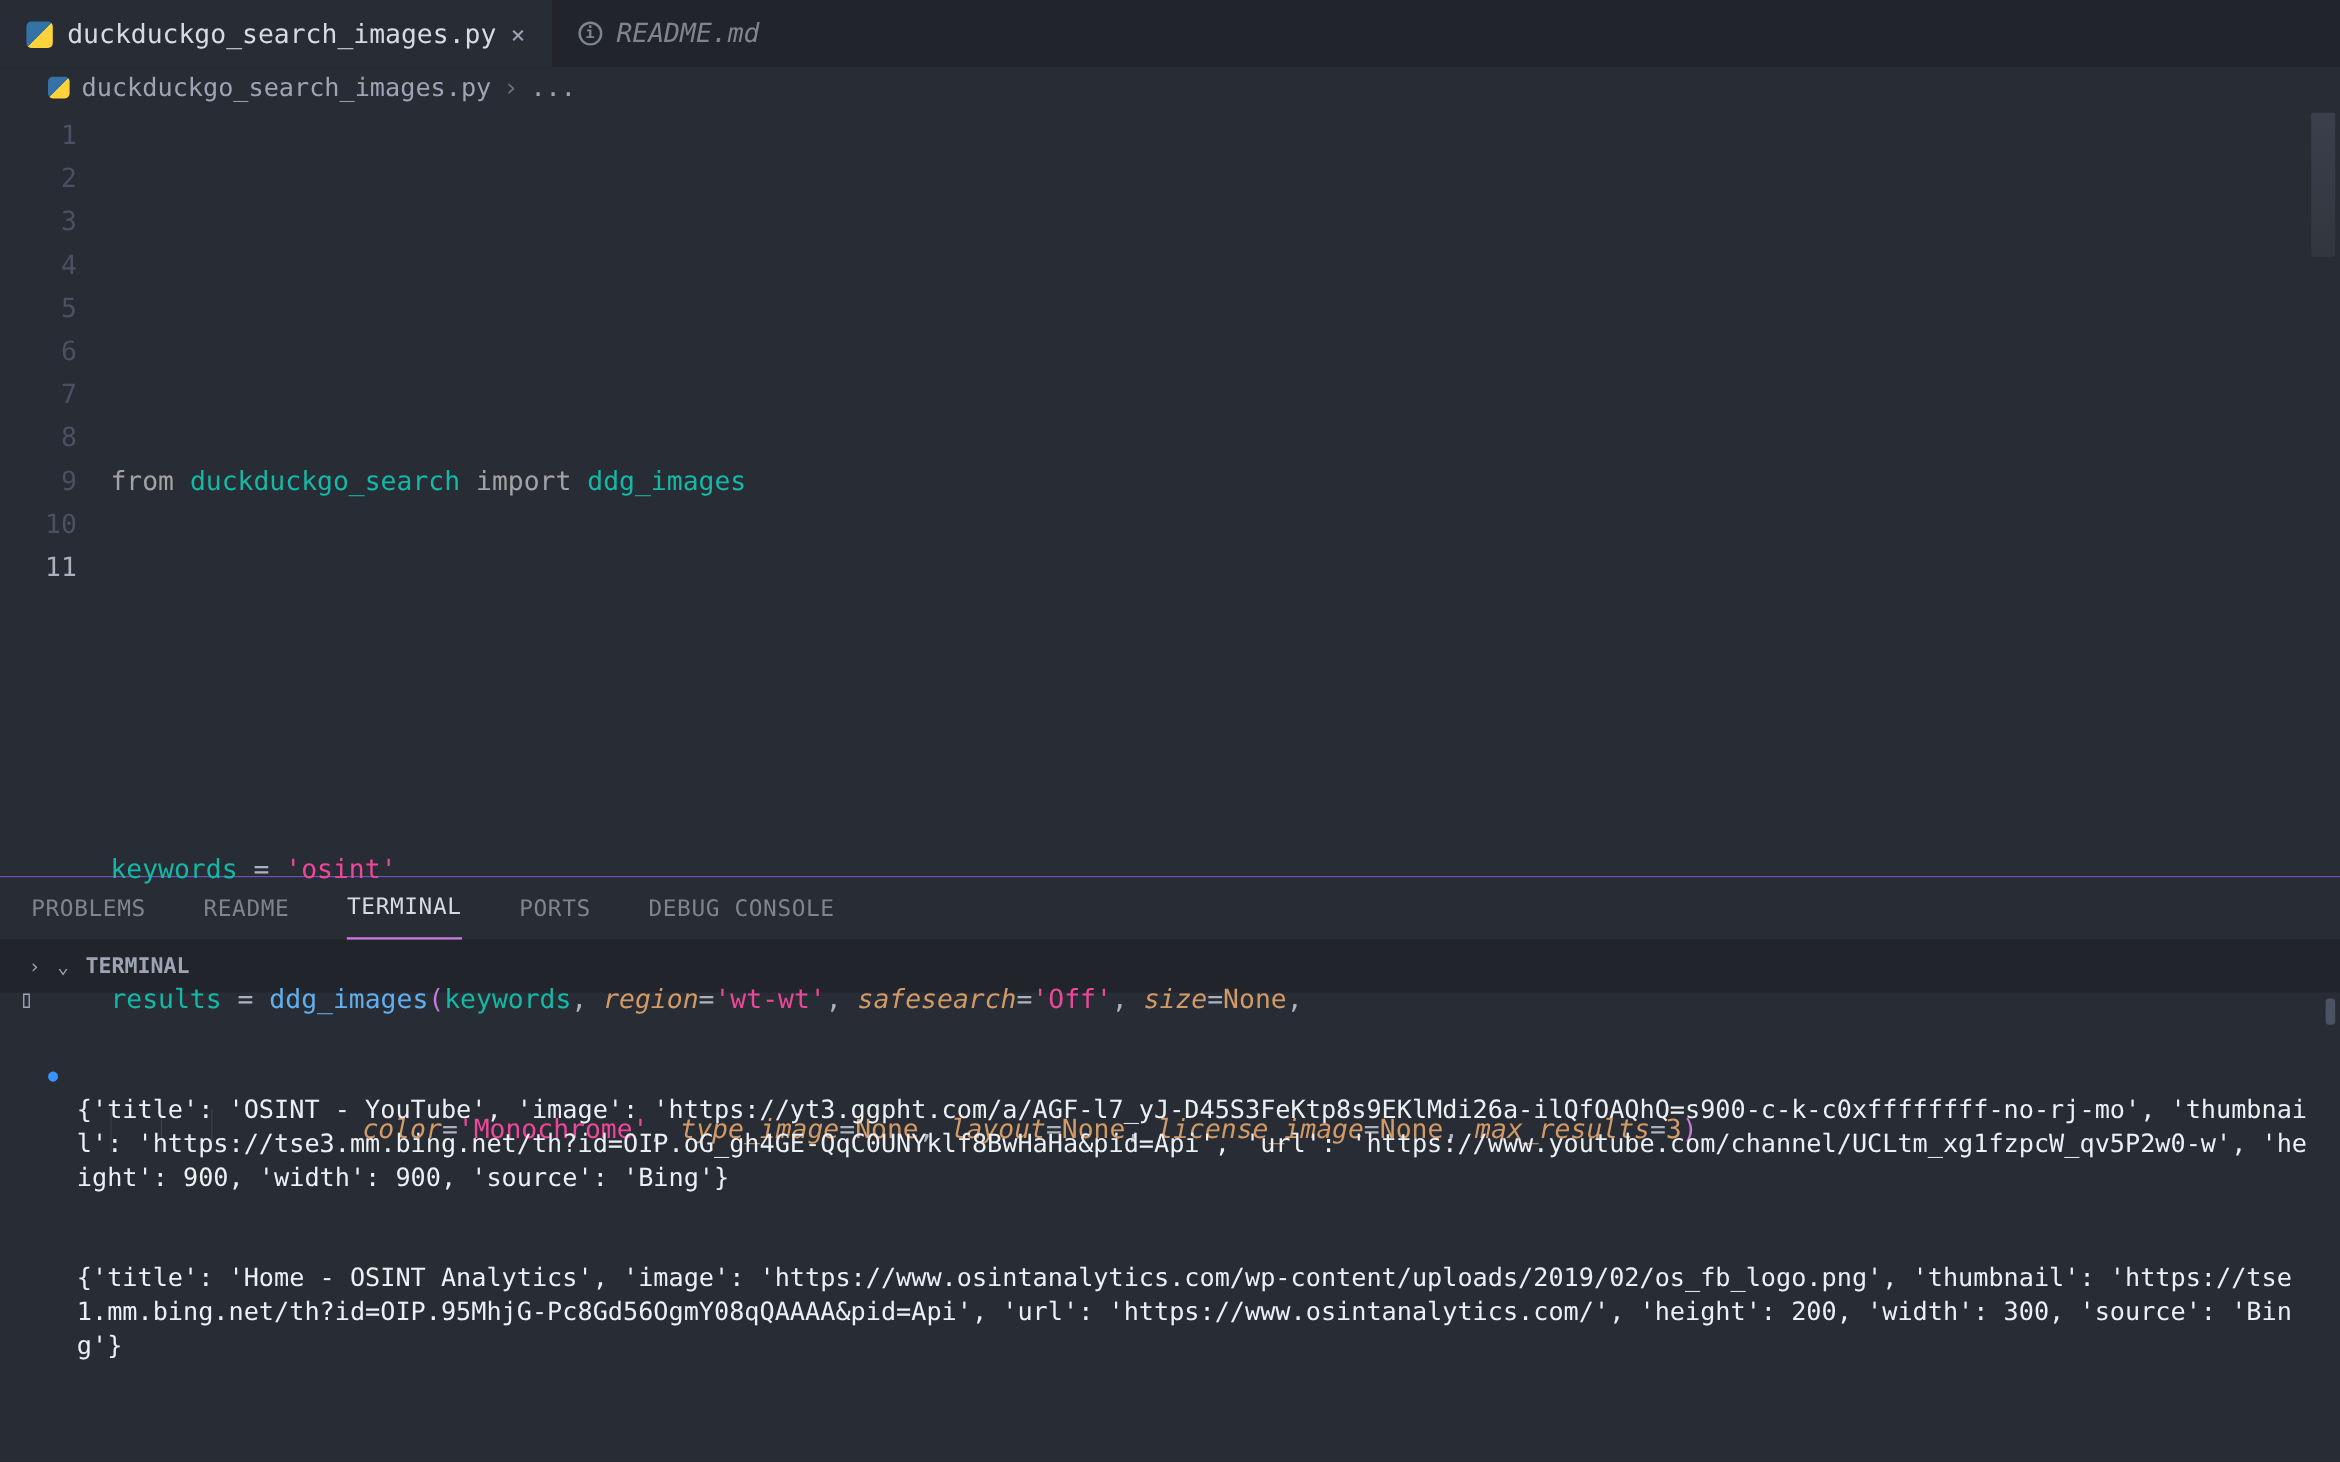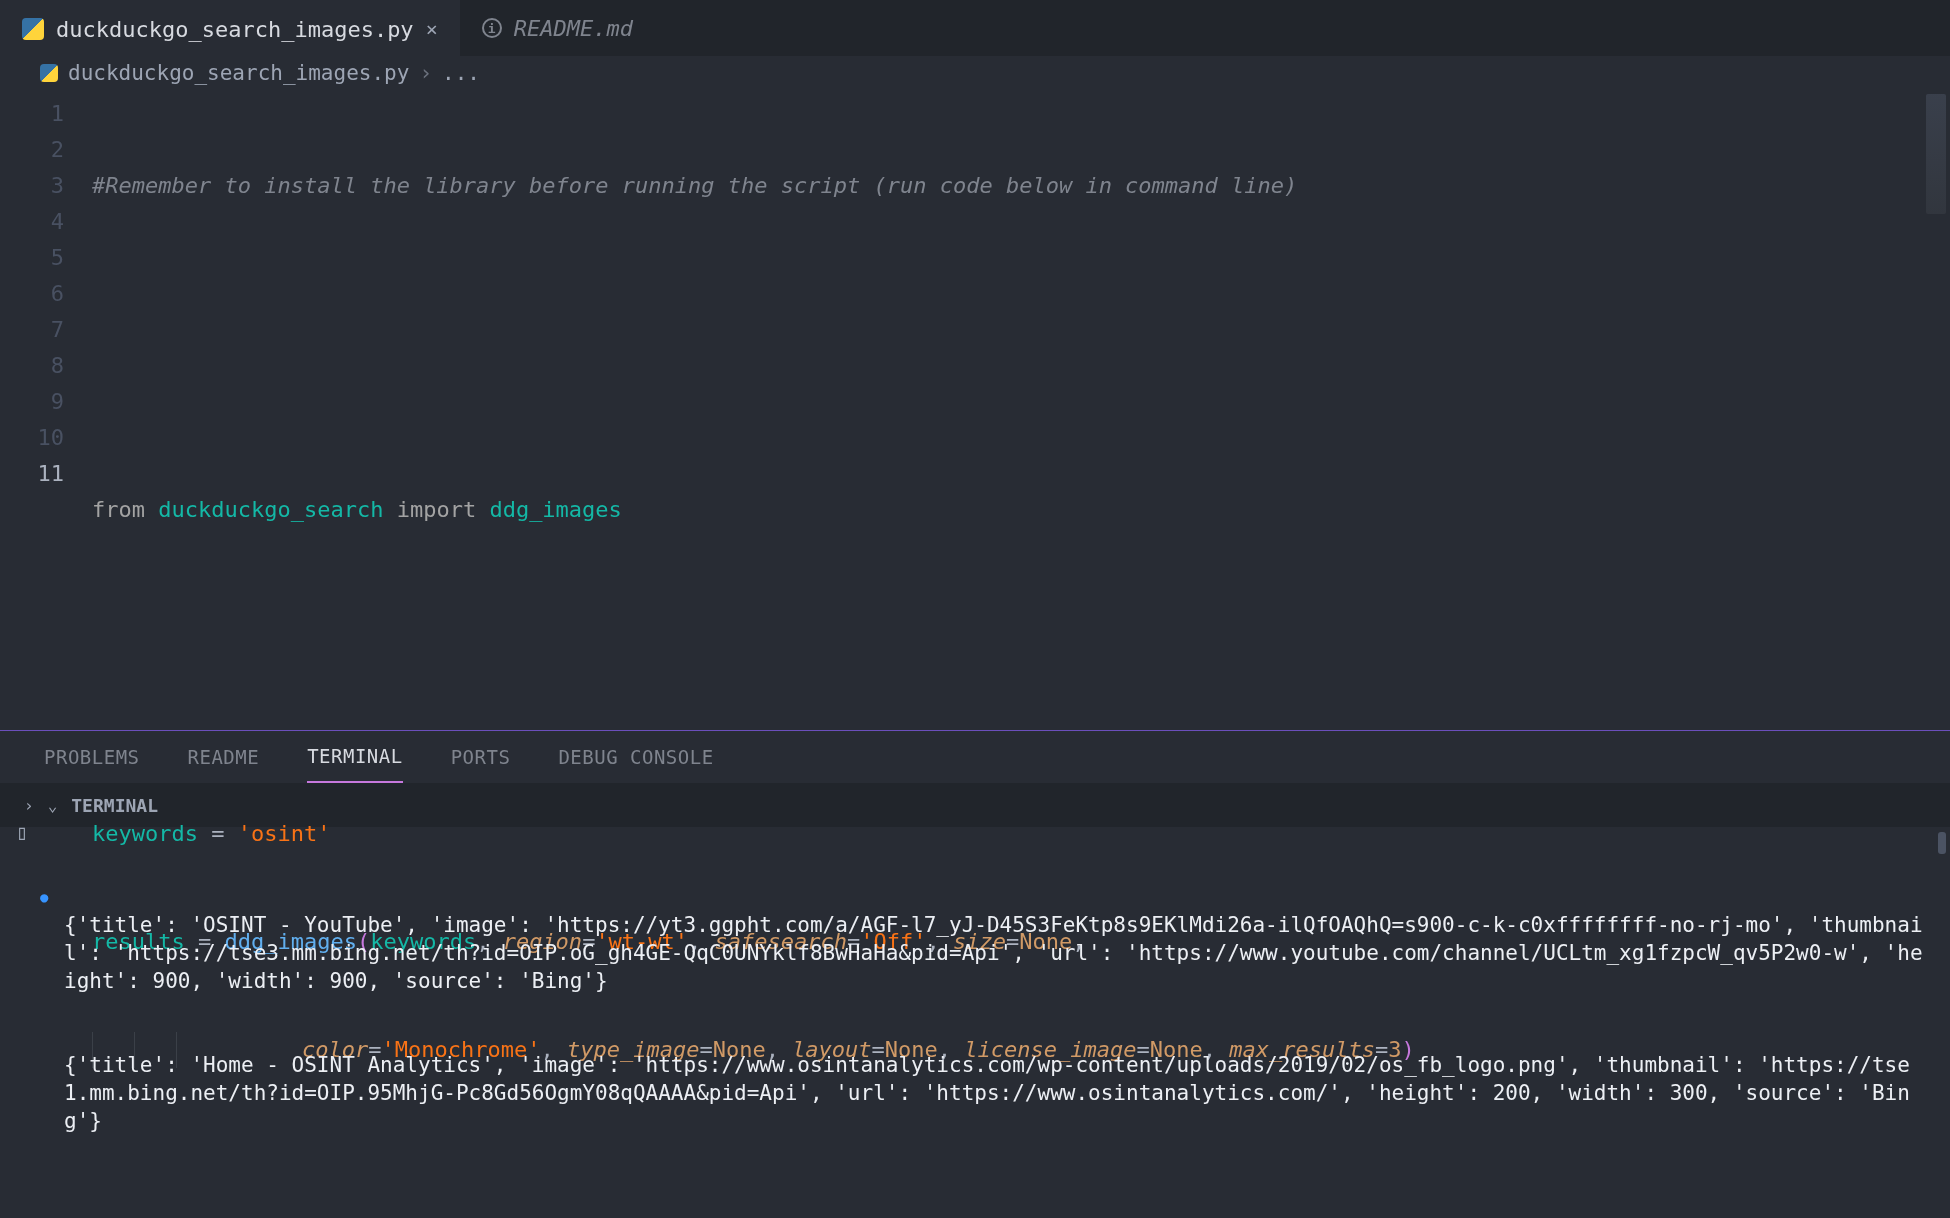--- a/index.html
+++ b/index.html
@@ -13,31 +13,31 @@
   .crumbs { height:34px; background:#282c34; display:flex; align-items:center; padding-left:40px; font-size:21px; color:#9da5b4; gap:10px; }
   .crumbs .sep { color:#6b717d; }
   .editor { background:#282c34; display:flex; height:640px; position:relative; }
   .gutter { width:92px; text-align:right; padding-right:28px; color:#495162; font-size:22px; line-height:36px; padding-top:6px; user-select:none; }
   .code { flex:1; font-size:22px; line-height:36px; padding-top:6px; white-space:pre; }
   .code .line { height:36px; }
   .c-comment { color:#7f848e; font-style:italic; }
   .c-keyword { color:#a3a3a3; }
   .c-ident { color:#14b8a6; }
   .c-func { color:#61afef; }
-  .c-str { color:#f97316; }
+  .c-str { color:#ec4899; }
   .c-arg { color:#d19a66; font-style:italic; }
   .c-num { color:#d19a66; }
   .c-op { color:#abb2bf; }
   .c-punc { color:#abb2bf; }
   .c-br { color:#c678dd; }
   .gutter .ln.current { color:#abb2bf; }
   .indent { display:inline-block; border-left:1px solid #3b4048; height:36px; vertical-align:bottom; }
   .minimap { position:absolute; right:4px; top:4px; width:20px; height:120px; background:linear-gradient(#4b5363,#3b4048); opacity:.5; border-radius:2px; }
   .panel { border-top:1px solid #6b4fbb; background:#282c34; }
-  .panel-tabs { height:52px; display:flex; align-items:center; gap:48px; padding:0 44px; font-size:19px; color:#7f848e; letter-spacing:.5px; }
+  .panel-tabs { height:52px; display:flex; align-items:center; gap:48px; padding:0 26px; font-size:19px; color:#7f848e; letter-spacing:.5px; }
   .ptab { cursor:pointer; height:52px; display:flex; align-items:center; }
   .ptab.active { color:#d7dae0; border-bottom:2px solid #c678dd; }
   .term-header { height:44px; display:flex; align-items:center; gap:14px; background:#21252b; padding:0 24px; font-size:18px; color:#9da5b4; }
   .term-header .chev { color:#9da5b4; font-size:16px; }
   .term-body { padding:0 24px 0 64px; font-size:21px; line-height:28px; color:#eceff4; white-space:pre-wrap; word-break:break-all; position:relative; }
   .term-body .bullet { position:absolute; left:40px; font-size:14px; line-height:28px; }
   .b-fill { color:#3794ff; }
   .p-user { color:#3794ff; }
   .p-path { color:#d19a66; }
   .p-branch { color:#98c379; }
@@ -77,21 +77,20 @@
       <div class="ln">4</div>
       <div class="ln">5</div>
       <div class="ln">6</div>
       <div class="ln">7</div>
       <div class="ln">8</div>
       <div class="ln">9</div>
       <div class="ln">10</div>
       <div class="ln current">11</div>
   </div>
   <div class="code">
-    <div class="line"><span class="c-comment">#Remember to install the library before running the script (run code below in command line)</span></div>
     <div class="line"></div>
     <div class="line"></div>
     <div class="line"><span class="c-keyword">from</span><span> </span><span class="c-ident">duckduckgo_search</span><span> </span><span class="c-keyword">import</span><span> </span><span class="c-ident">ddg_images</span></div>
     <div class="line"></div>
     <div class="line"></div>
     <div class="line"><span class="c-ident">keywords</span><span class="c-op"> = </span><span class="c-str">'osint'</span></div>
     <div class="line"><span class="c-ident">results</span><span class="c-op"> = </span><span class="c-func">ddg_images</span><span class="c-br">(</span><span class="c-ident">keywords</span><span class="c-punc">, </span><span class="c-arg">region</span><span class="c-op">=</span><span class="c-str">'wt-wt'</span><span class="c-punc">, </span><span class="c-arg">safesearch</span><span class="c-op">=</span><span class="c-str">'Off'</span><span class="c-punc">, </span><span class="c-arg">size</span><span class="c-op">=</span><span class="c-num">None</span><span class="c-punc">,</span></div>
     <div class="line"><span class="indent" style="width:42px"></span><span class="indent" style="width:42px"></span><span class="indent" style="width:42px"></span><span style="display:inline-block;width:84px"></span><span class="c-arg">color</span><span class="c-op">=</span><span class="c-str">'Monochrome'</span><span class="c-punc">, </span><span class="c-arg">type_image</span><span class="c-op">=</span><span class="c-num">None</span><span class="c-punc">, </span><span class="c-arg">layout</span><span class="c-op">=</span><span class="c-num">None</span><span class="c-punc">, </span><span class="c-arg">license_image</span><span class="c-op">=</span><span class="c-num">None</span><span class="c-punc">, </span><span class="c-arg">max_results</span><span class="c-op">=</span><span class="c-num">3</span><span class="c-br">)</span></div>
     
   </div>

